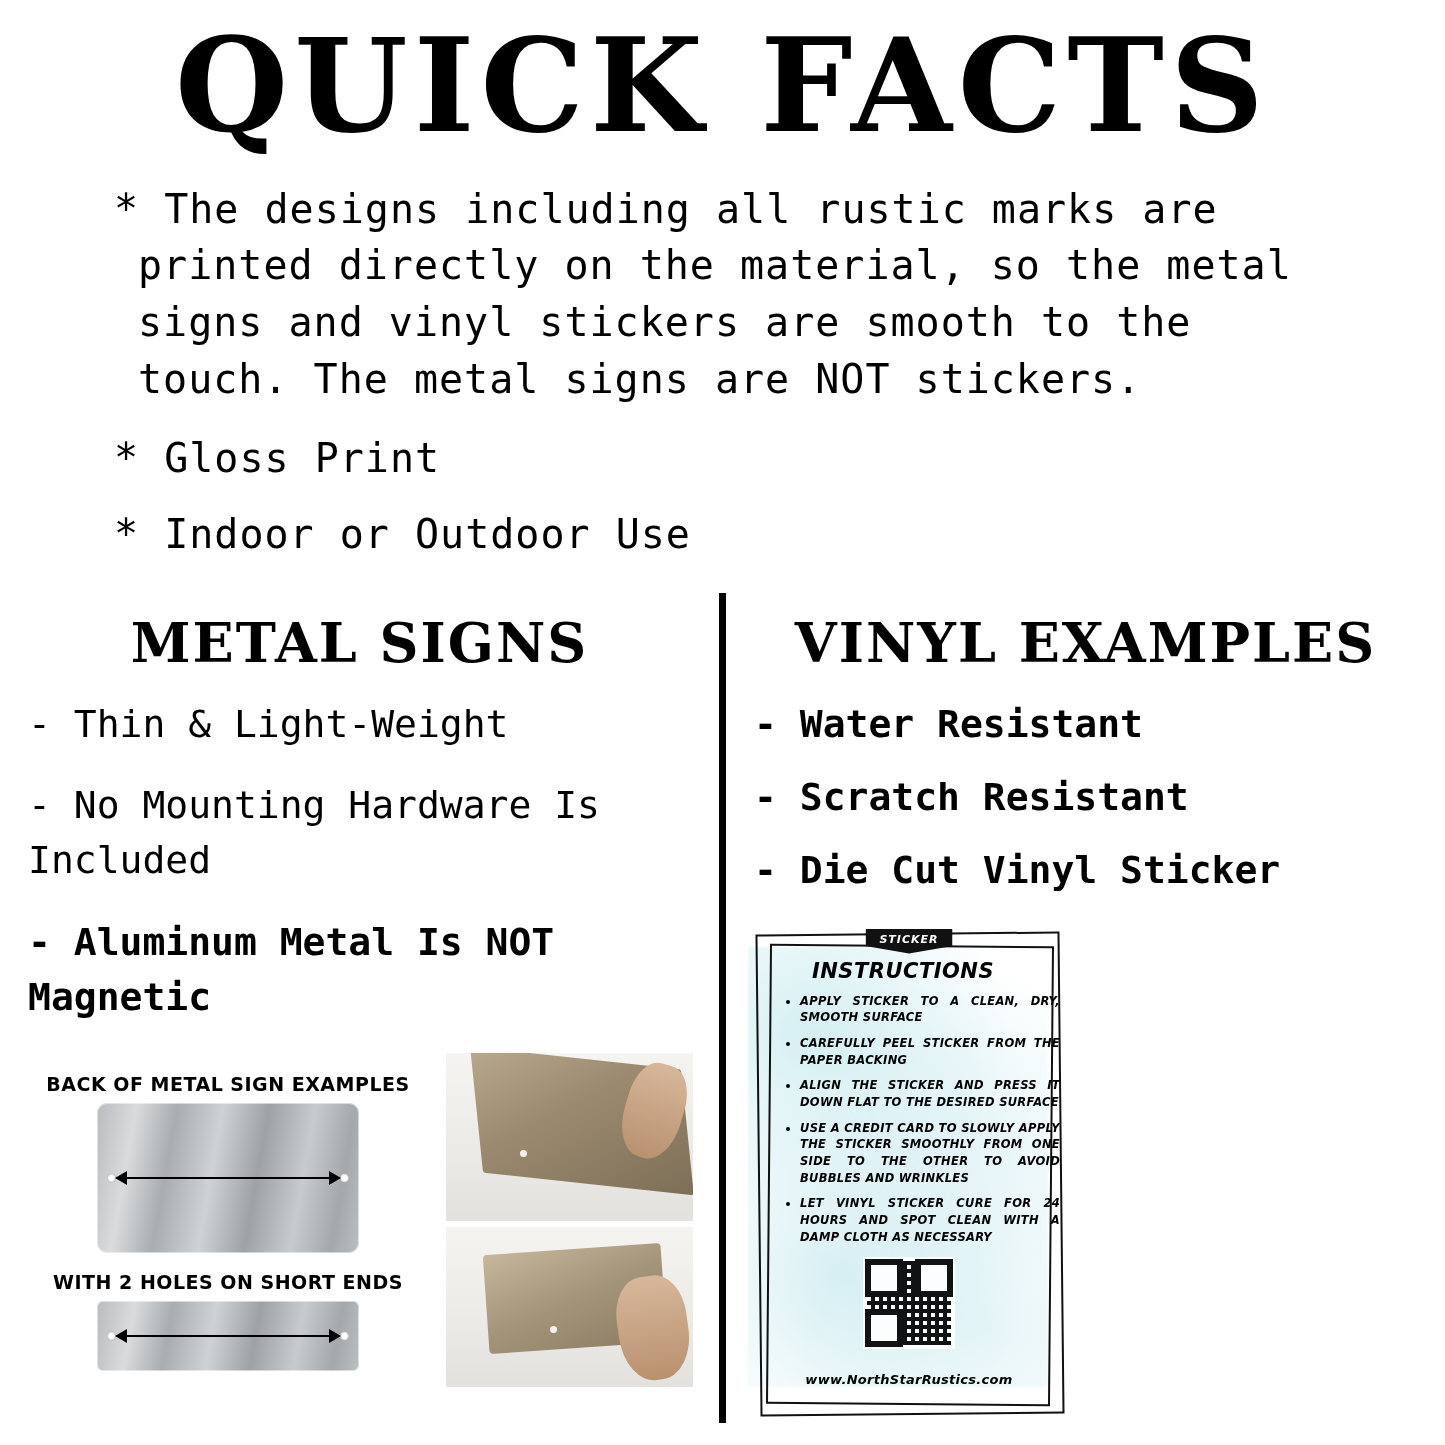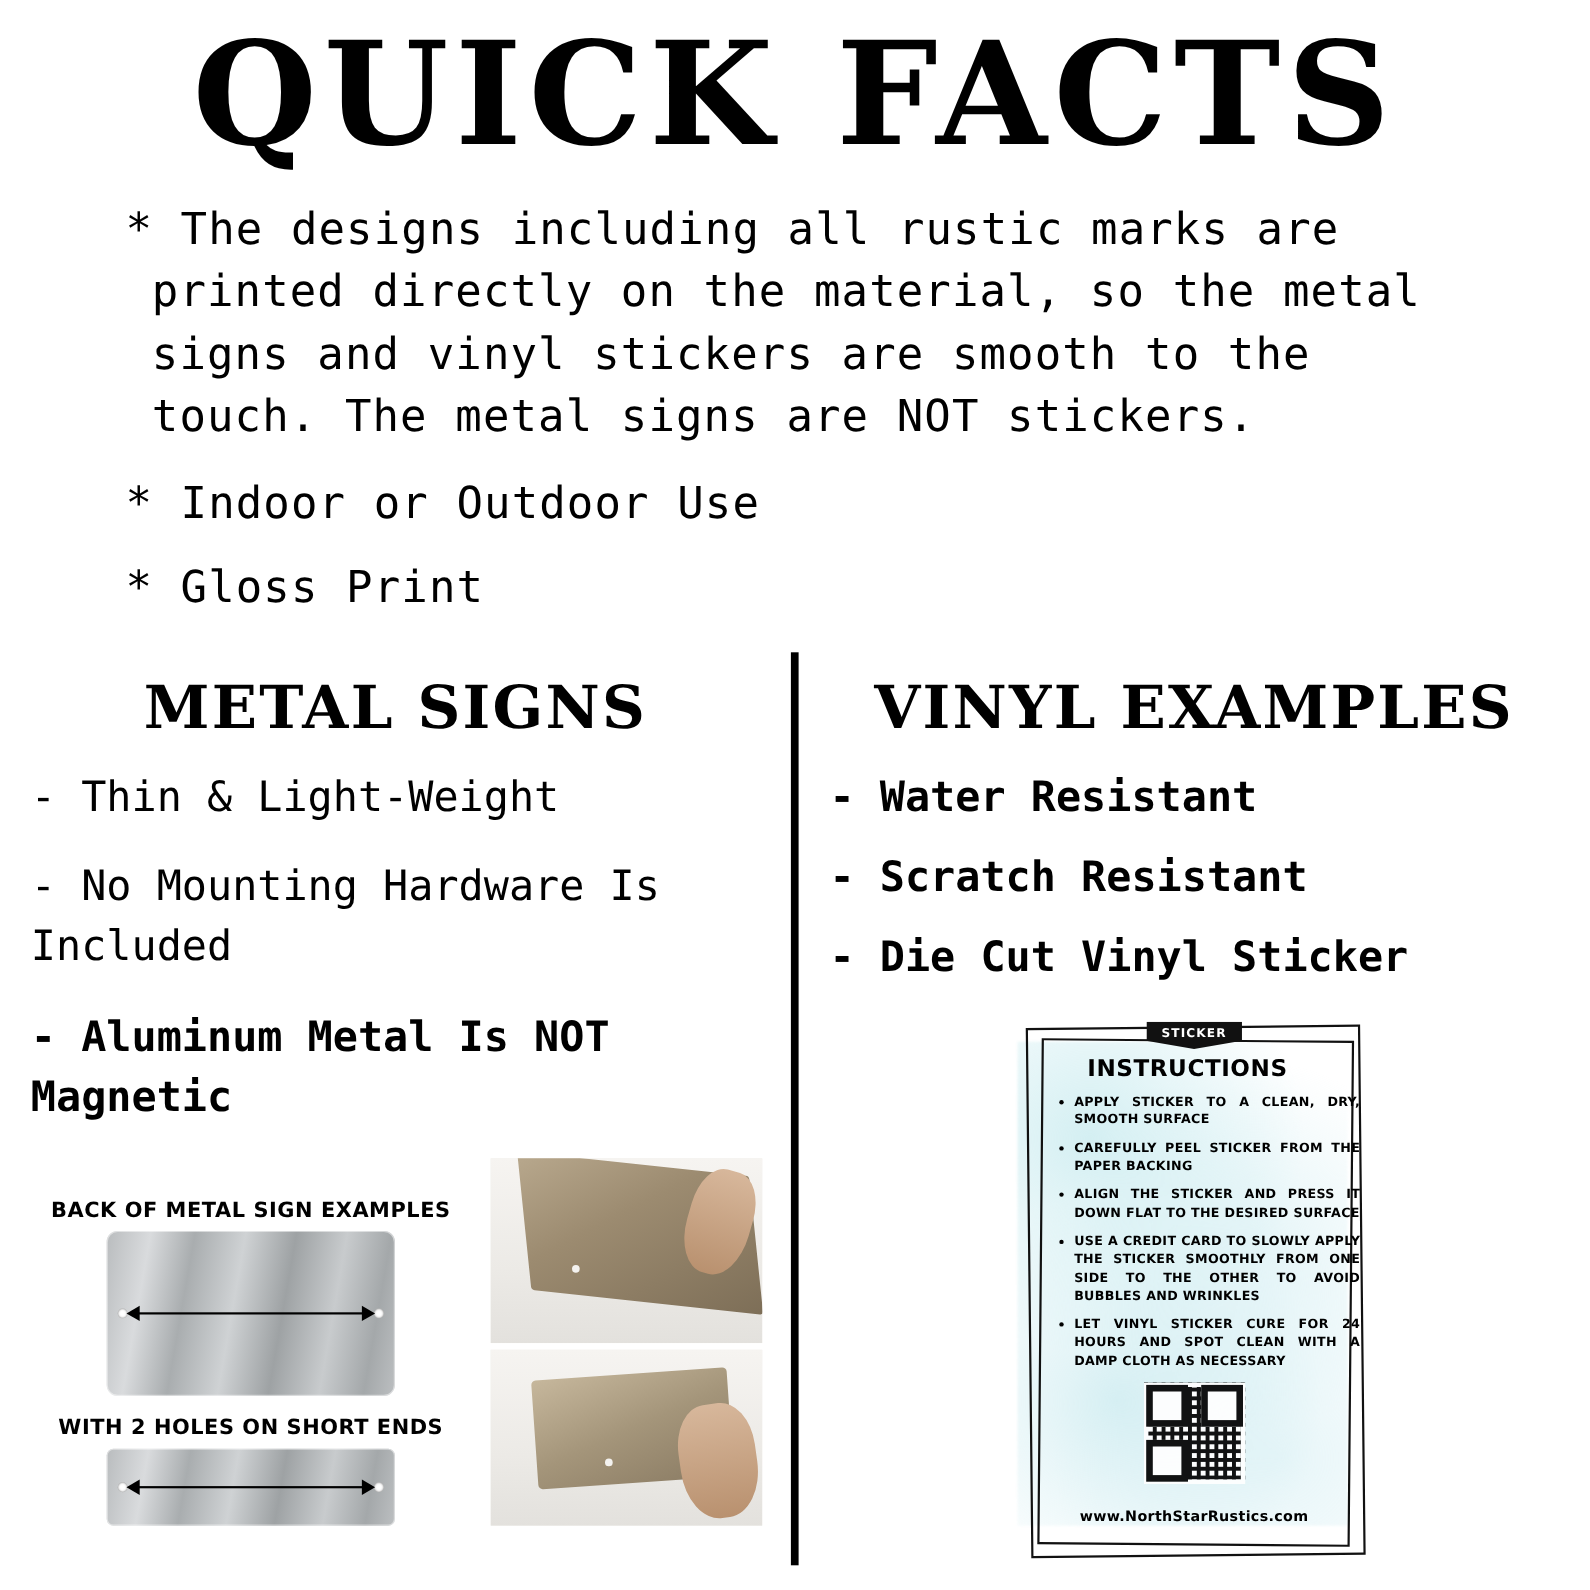--- a/index.html
+++ b/index.html
@@ -99,21 +99,21 @@
     padding-left: 10px;
     padding-right: 6px;
   }
   .bullet.tight { margin-bottom: 18px; font-weight: bold; }
 
   
   .metal-media {
     display: flex;
     gap: 16px;
     padding: 10px 8px 0 8px;
-    align-items: flex-end;
+    align-items: center;
   }
   .metal-left {
     flex: 0 0 404px;
     display: flex;
     flex-direction: column;
     align-items: center;
   }
   .caption {
     font-family: "DejaVu Sans", sans-serif;
     font-weight: 700;
@@ -204,22 +204,22 @@
     position: absolute;
     background: linear-gradient(180deg,#d7b79b,#b9916f);
     border-radius: 40% 40% 45% 45%;
   }
   .photo .hand1 { right: 4%; top: 6%; width: 58px; height: 96px; transform: rotate(16deg); }
   .photo .hand2 { right: 2%; bottom: 4%; width: 70px; height: 104px; transform: rotate(-8deg); }
 
   
   .sticker-card-wrap {
     display: flex;
-    justify-content: center;
     padding-top: 6px;
+    font-style: italic;
   }
   .sticker-card {
     position: relative;
     width: 330px;
     height: 500px;
     background: #ffffff;
     overflow: hidden;
   }
   .sticker-card .watercolor {
     position: absolute;
@@ -326,22 +326,22 @@
 </style>
 </head>
 <body>
 
 <div class="page">
 
   <div class="top-section">
     <h1 class="main-title">QUICK FACTS</h1>
 
     <p class="fact-line">* The designs including all rustic marks are printed directly on the material, so the metal signs and vinyl stickers are smooth to the touch. The metal signs are NOT stickers.</p>
+    <p class="fact-line small-gap">* Gloss Print</p>
     <p class="fact-line small-gap">* Indoor or Outdoor Use</p>
-    <p class="fact-line small-gap">* Gloss Print</p>
   </div>
 
   <div class="h-divider"></div>
 
   <div class="bottom-section">
 
     <div class="col">
       <div class="col-title">METAL SIGNS</div>
 
       <p class="bullet">- Thin &amp; Light-Weight</p>

